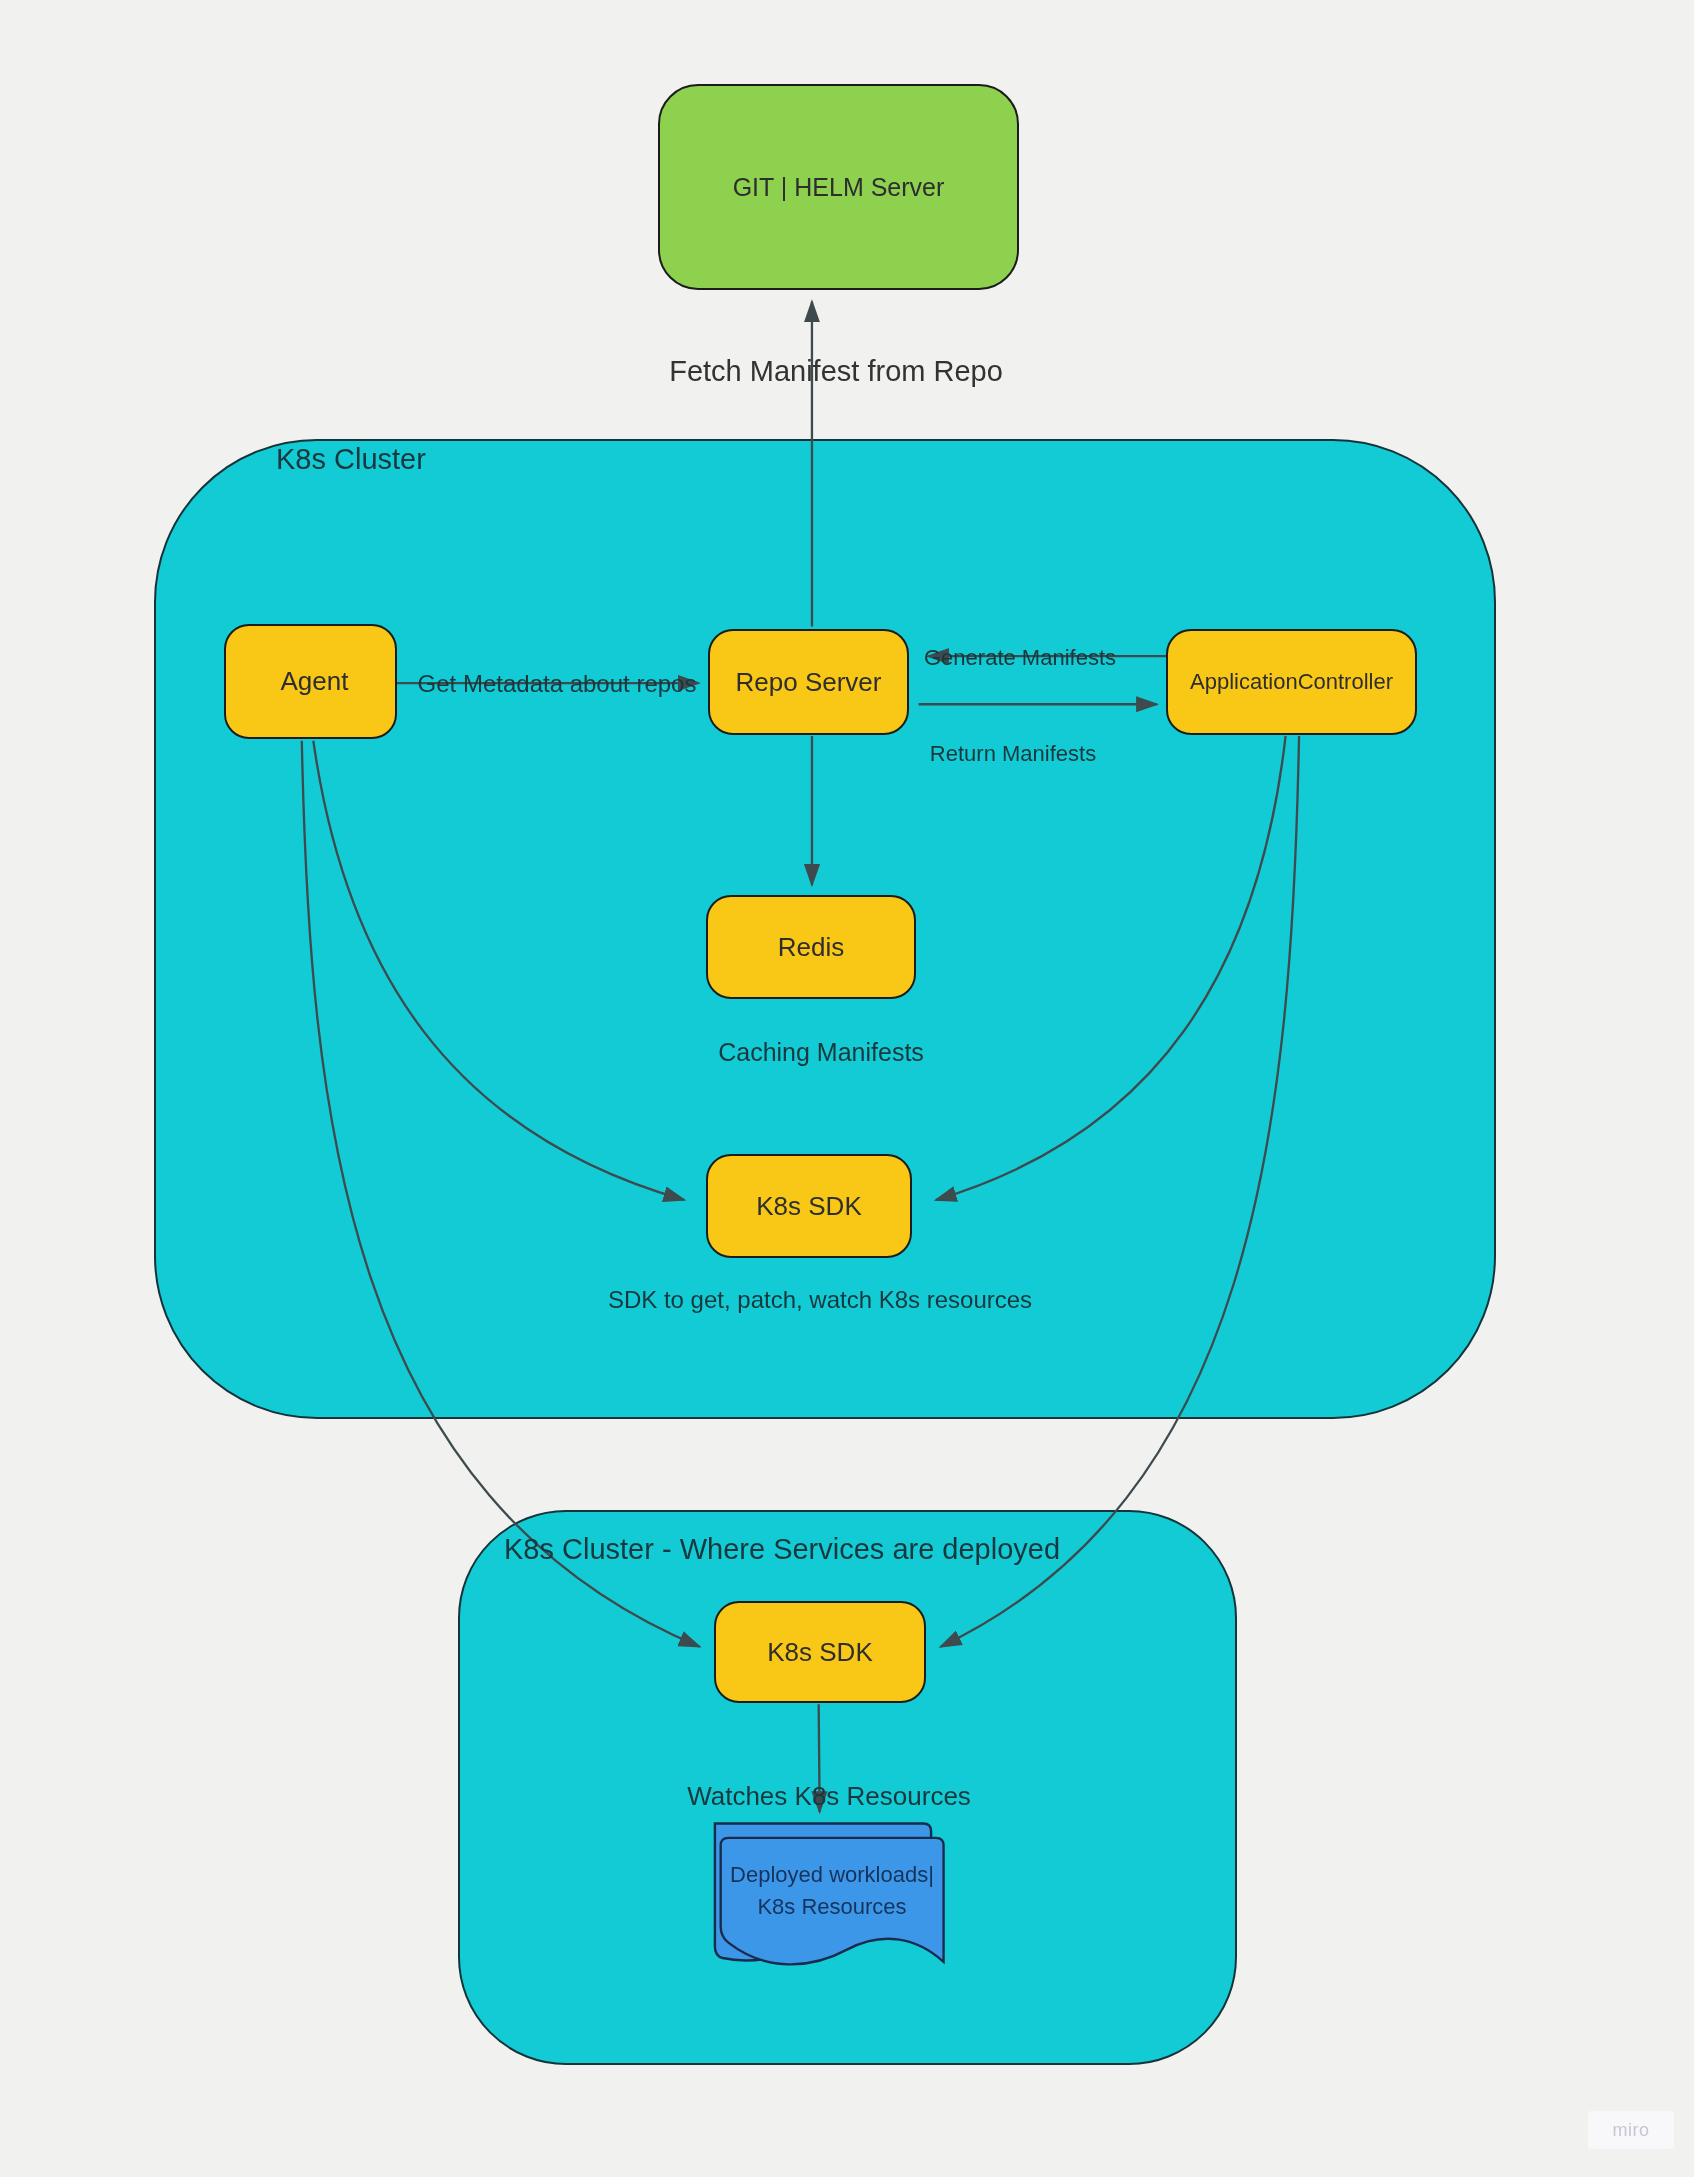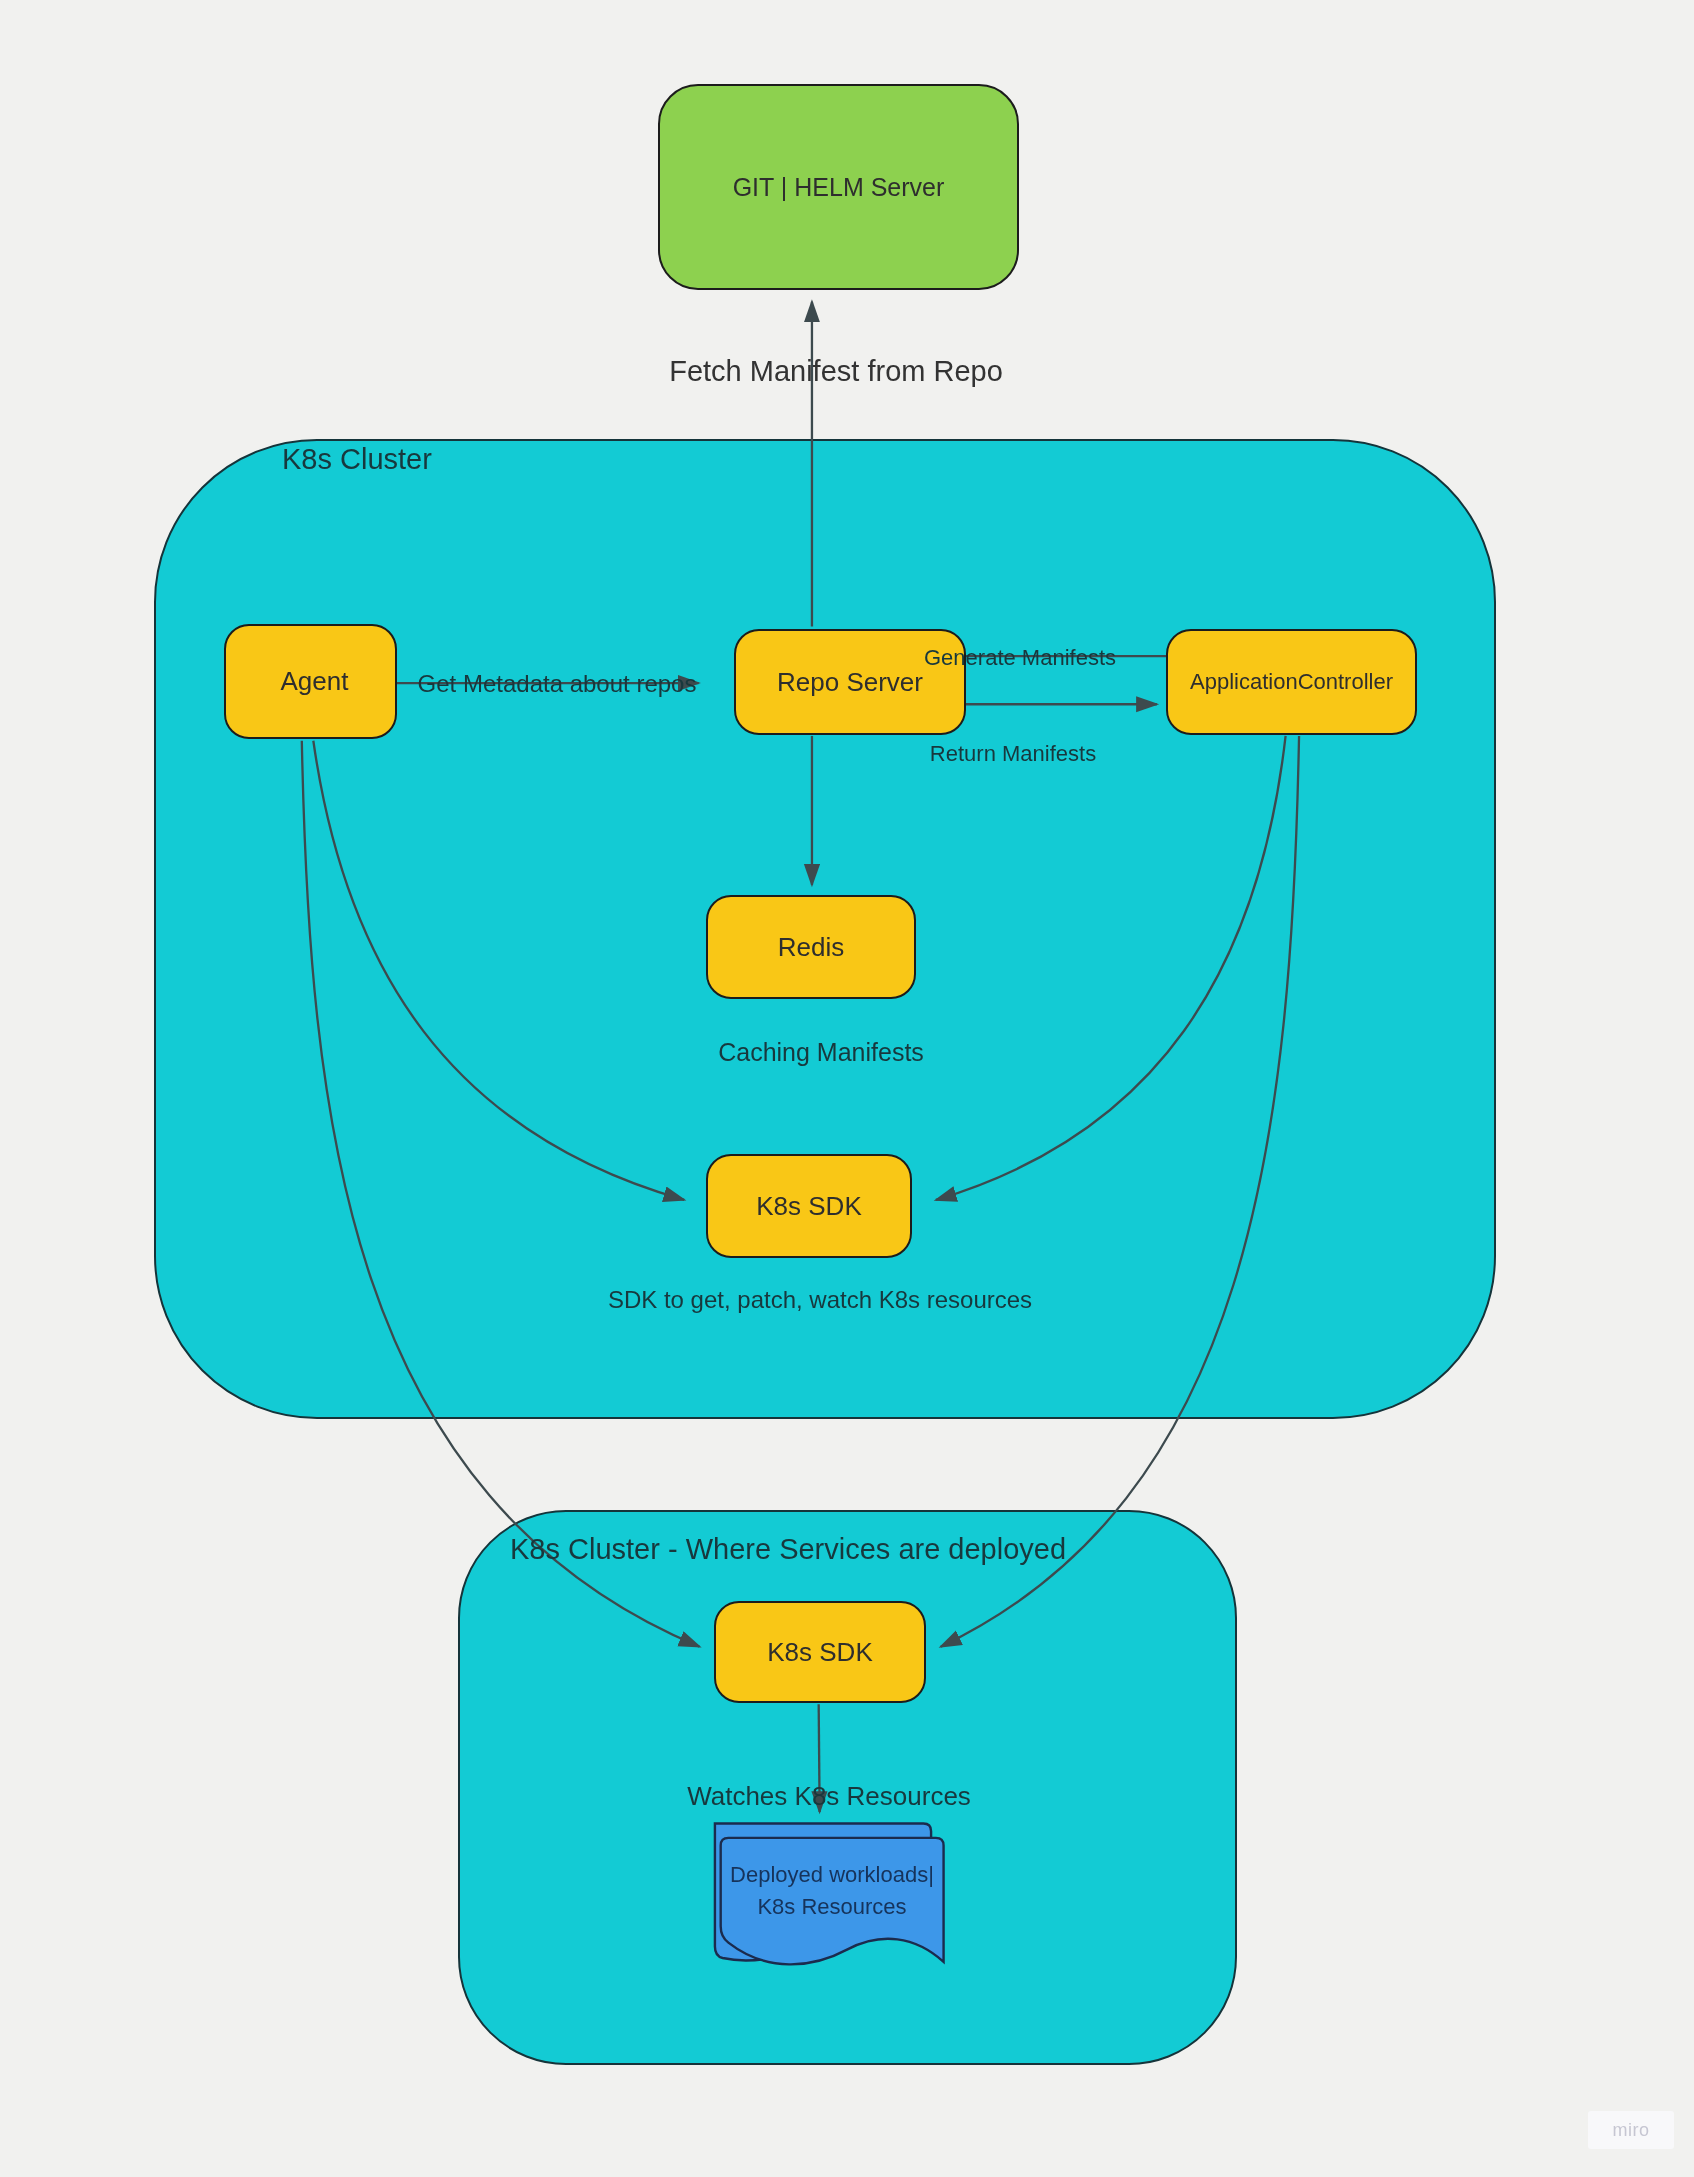--- a/index.html
+++ b/index.html
@@ -21,21 +21,20 @@
     box-sizing:border-box;
     z-index:1;
   }
   #cluster-main{left:154px;top:439px;width:1342px;height:980px;border-radius:163px;}
   #cluster-deploy{left:458px;top:1510px;width:779px;height:555px;border-radius:108px;}
   .cluster-title{
     position:absolute;
     color:var(--text_on_teal,#18383d);
     font-size:29px;line-height:1.1;white-space:nowrap;
     z-index:4;
-    margin-left:6px;
   }
   #cluster-main-title{left:276px;top:444px;}
   #cluster-deploy-title{left:504px;top:1534px;}
   
   #connector-layer{position:absolute;left:0;top:0;z-index:2;}
   .edge{stroke:var(--connector,#3d4a4e);stroke-width:2.4;fill:none;}
   .doc-sheet{fill:var(--doc_fill,#3d97e9);stroke:var(--doc_stroke,#1b2b4d);stroke-width:2.5;}
   
   .node{
     position:absolute;
@@ -48,21 +47,21 @@
     font-size:26px;
     z-index:3;
     text-align:right;
   }
   #node-git{
     left:658px;top:84px;width:361px;height:206px;
     background:var(--git_fill,#8dd14f);
     border-radius:40px;font-size:25px;
   }
   #node-agent{left:224px;top:624px;width:173px;height:115px;padding-left:8px;}
-  #node-repo{left:708px;top:629px;width:232px;height:106px;margin-left:26px;}
+  #node-repo{left:708px;top:629px;width:201px;height:106px;}
   #node-appctrl{left:1166px;top:629px;width:251px;height:106px;font-size:22px;}
   #node-redis{left:706px;top:895px;width:210px;height:104px;}
   #node-sdk-main{left:706px;top:1154px;width:206px;height:104px;}
   #node-sdk-deploy{left:714px;top:1601px;width:212px;height:102px;}
   
   .edge-label{
     position:absolute;
     color:var(--text_on_teal,#18383d);
     white-space:nowrap;z-index:4;
     transform:translate(-50%,-50%);

